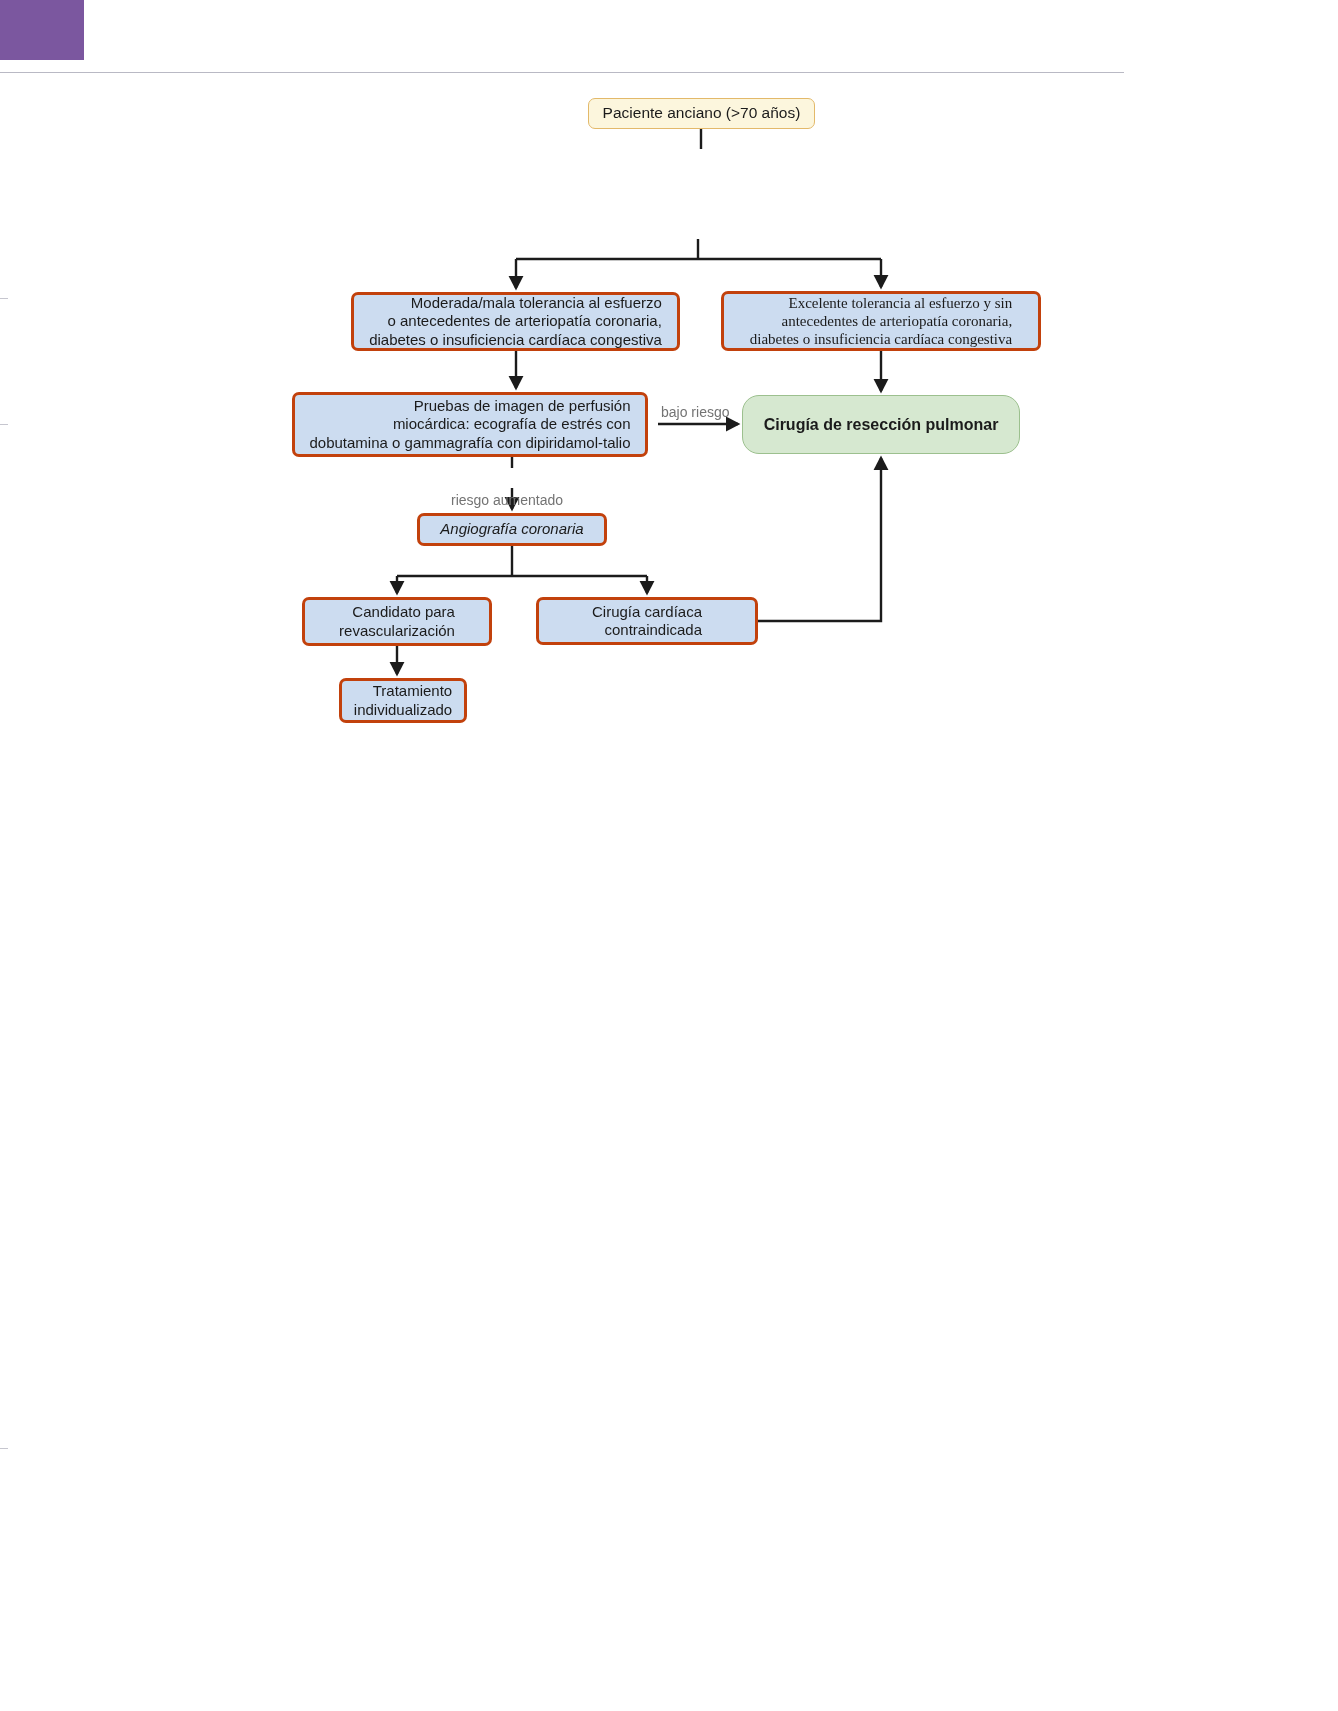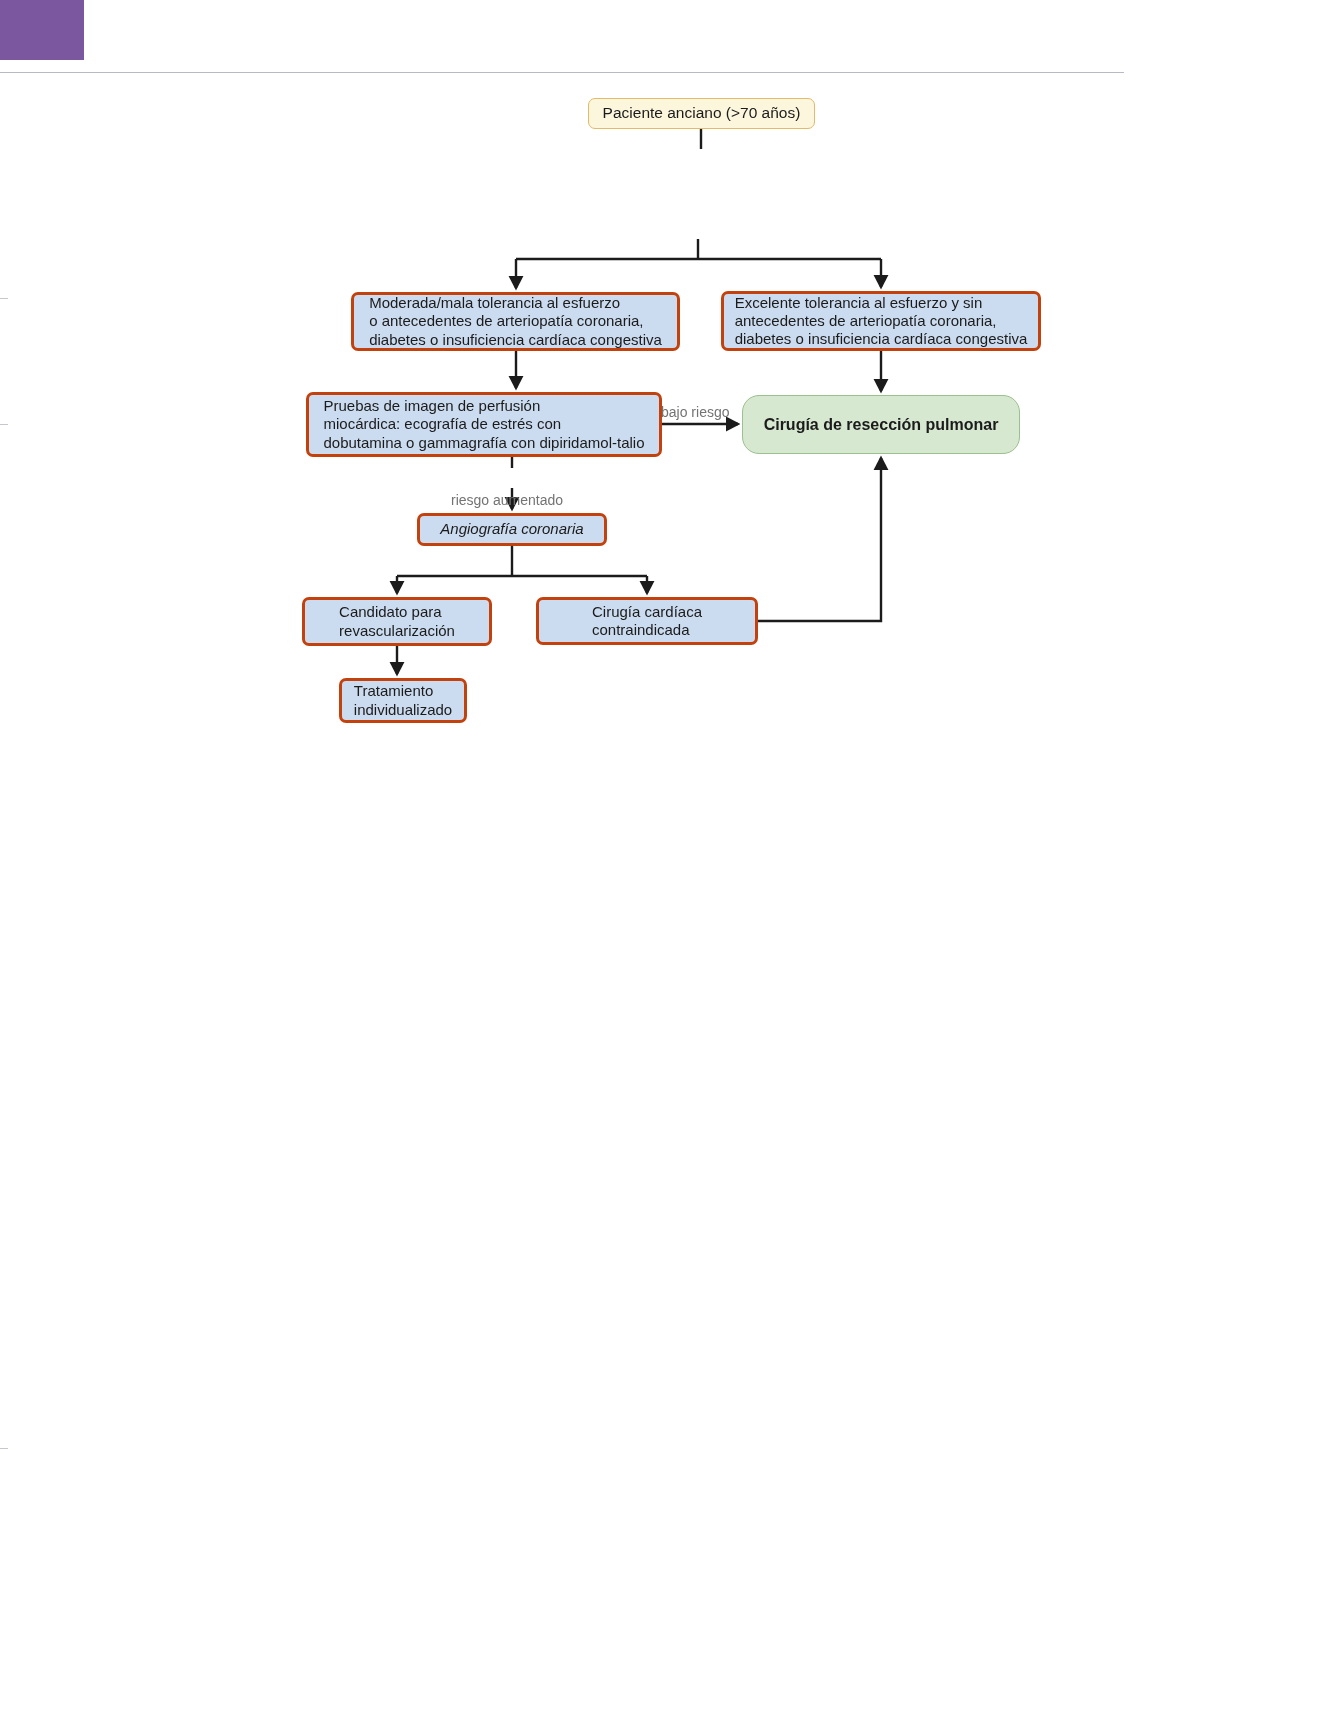--- a/index.html
+++ b/index.html
@@ -56,21 +56,21 @@
     left: 0; top: 0;
     width: 1338px; height: 1711px;
     pointer-events: none;
   }
 
   .node {
     position: absolute;
     display: flex;
     align-items: center;
     justify-content: center;
-    text-align: left;
+    text-align: right;
     border-radius: 7px;
     line-height: 1.22;
     color: #1b1b1b;
     padding: 3px 9px;
     white-space: pre-line;
   }
   .node-cream {
     background: #fcf6dd;
     border: 1px solid #e3b96a;
     font-size: 15.5px;
@@ -91,22 +91,22 @@
     position: absolute;
     font-size: 14px;
     color: #737373;
     white-space: nowrap;
   }
 
   
   #node-patient      { left: 588px; top: 98px;  width: 227px; height: 31px; }
   #node-echo         { left: 536px; top: 150px; width: 324px; height: 89px; }
   #node-moderate     { left: 351px; top: 292px; width: 329px; height: 59px; }
-  #node-excellent    { left: 721px; top: 291px; width: 320px; height: 60px; }
-  #node-perfusion    { left: 306px; top: 392px; width: 356px; height: 65px; }
+  #node-excellent    { left: 721px; top: 291px; width: 320px; height: 60px; font-family: Liberation Serif, serif; }
+  #node-perfusion    { left: 292px; top: 392px; width: 356px; height: 65px; }
   #node-surgery      { left: 742px; top: 395px; width: 278px; height: 59px; border-radius: 17px; }
   #node-angiography  { left: 417px; top: 513px; width: 190px; height: 33px; font-style: italic; }
   #node-candidate    { left: 302px; top: 597px; width: 190px; height: 49px; }
   #node-contraind    { left: 536px; top: 597px; width: 222px; height: 48px; }
   #node-treatment    { left: 339px; top: 678px; width: 128px; height: 45px; }
 
   #label-bajo-riesgo    { left: 661px; top: 404px; }
   #label-riesgo-aument  { left: 451px; top: 492px; }
 </style>
 </head>

